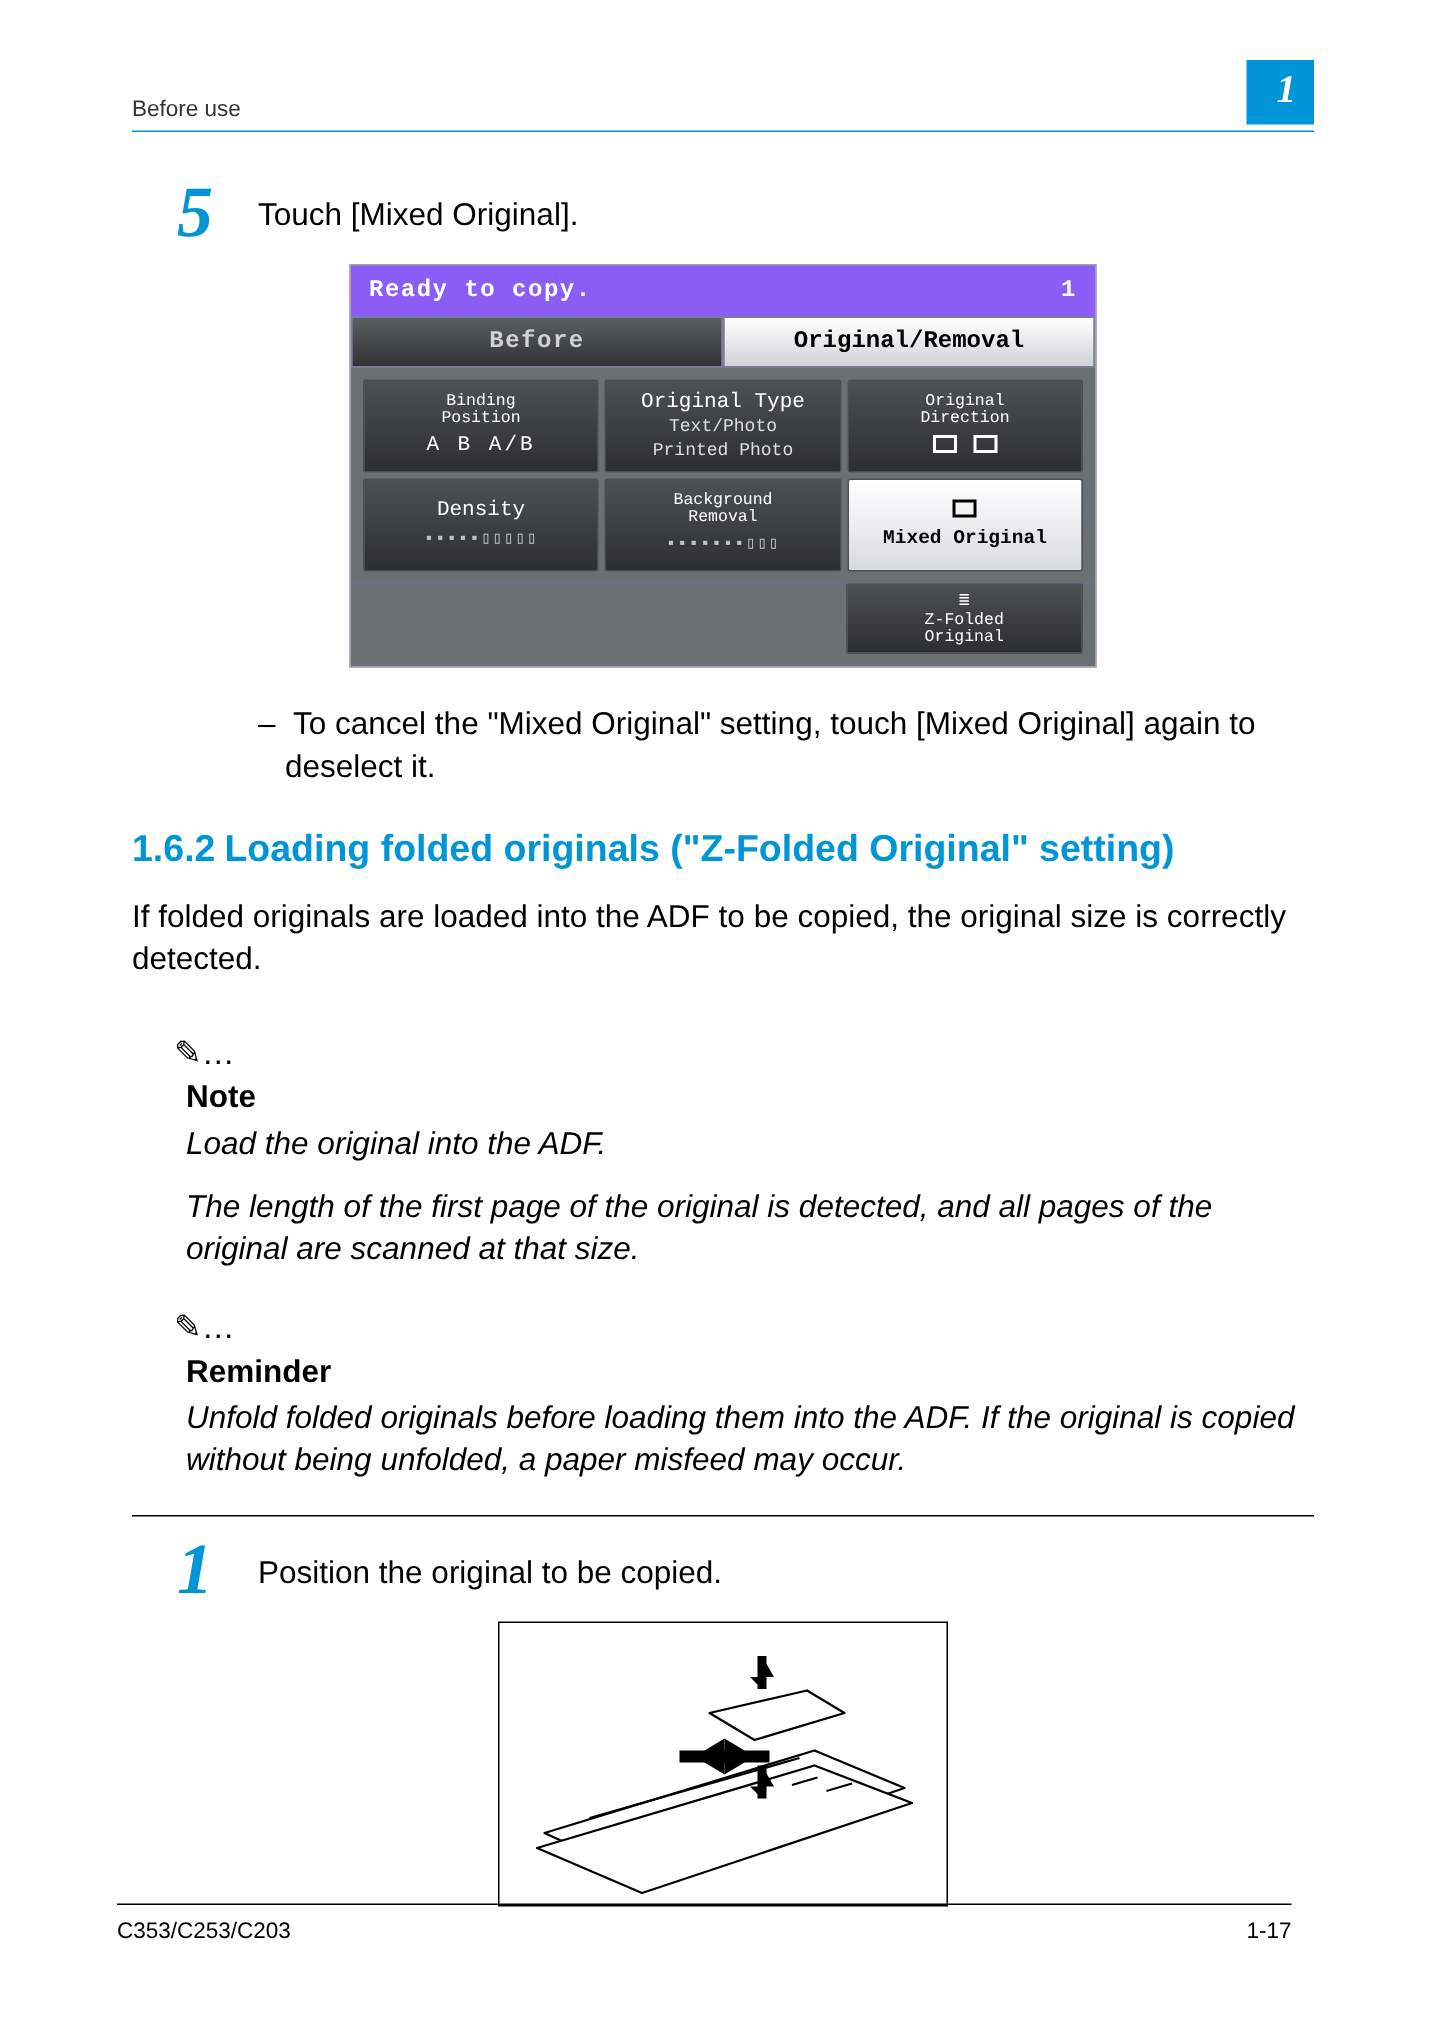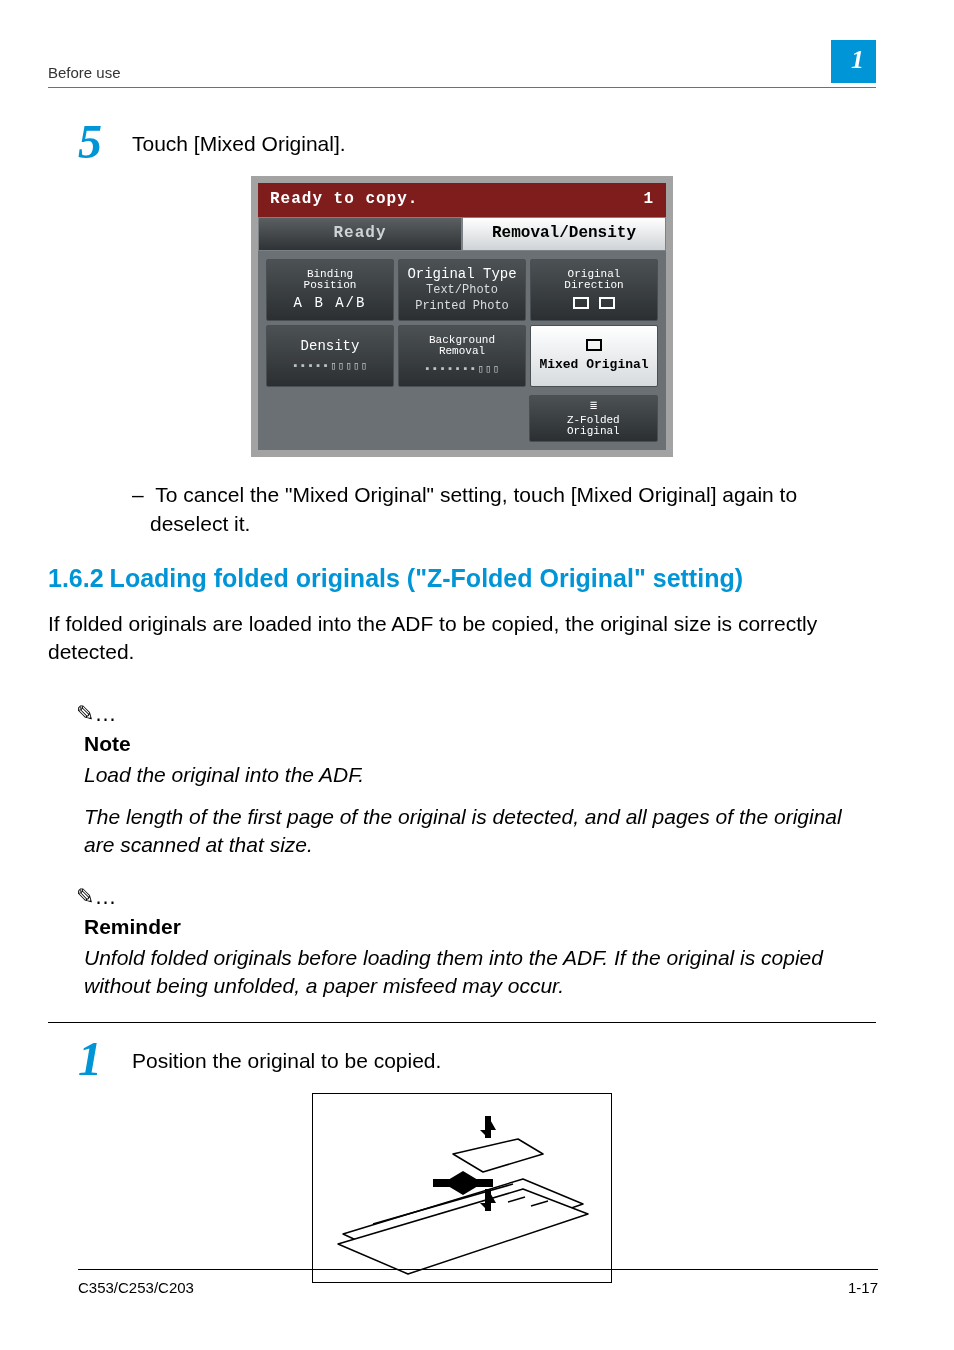--- a/index.html
+++ b/index.html
@@ -7,21 +7,21 @@
     font-family: Arial, Helvetica, sans-serif;
     background: #fff;
     width: 954px;
     height: 1350px;
     position: relative;
     color: #000;
     font-size: 21px;
     line-height: 1.35;
   }
   .page {
-    padding: 40px 78px 0 48px;
+    padding: 40px 78px 0 88px;
   }
   .running-head {
     display: flex;
     justify-content: space-between;
     align-items: flex-end;
     border-bottom: 1px solid #0095d6;
     padding-bottom: 4px;
     margin-bottom: 36px;
   }
   .running-head-text {
@@ -50,23 +50,23 @@
     color: #0095d6;
     width: 84px;
     text-align: center;
     line-height: 1;
     margin-top: -6px;
   }
   .step-text { flex: 1; padding-top: 6px; }
   .screen-wrap { text-align: center; margin: 8px 0 24px 0; }
   .screen {
     display: inline-block;
-    width: 422px;
-    background: #7f1d1d;
-    border: 7px solid #a3a3a3;
+    width: 498px;
+    background: #8b5cf6;
+    border: 1px solid #a3a3a3;
     font-family: "Courier New", monospace;
     color: #fff;
     font-size: 16px;
   }
   .scr-status {
     display: flex; justify-content: space-between;
     padding: 6px 12px;
     font-weight: bold;
     letter-spacing: 1px;
   }
@@ -138,21 +138,21 @@
   .loader-fig {
     display:inline-block;
     width: 300px; height: 190px;
     border: 1px solid #000;
     position: relative;
     background: #fff;
   }
   .footer {
     position: absolute;
     bottom: 52px;
-    left: 78px; right: 76px;
+    left: 78px; right: 93px;
     border-top: 1px solid #000;
     padding-top: 8px;
     display: flex; justify-content: space-between;
     font-size: 15px;
   }
 </style>
 </head>
 <body>
 
 <div class="page">
@@ -167,22 +167,22 @@
     <div class="step-text">Touch [Mixed Original].</div>
   </div>
 
   <div class="screen-wrap">
     <div class="screen">
       <div class="scr-status">
         <span>Ready to copy.</span>
         <span>1</span>
       </div>
       <div class="scr-tabs">
-        <div class="scr-tab inactive">Ready</div>
-        <div class="scr-tab active">Removal/Density</div>
+        <div class="scr-tab inactive">Before</div>
+        <div class="scr-tab active">Original/Removal</div>
       </div>
       <div class="scr-grid">
         <div class="scr-btn">
           <span style="white-space:pre-line; font-size:11px; line-height:1;">Binding
 Position</span>
           <span class="icon-row">A B  A/B</span>
         </div>
         <div class="scr-btn">
           <span style="font-size:14px;">Original Type</span>
           <span class="sub">Text/Photo</span>

